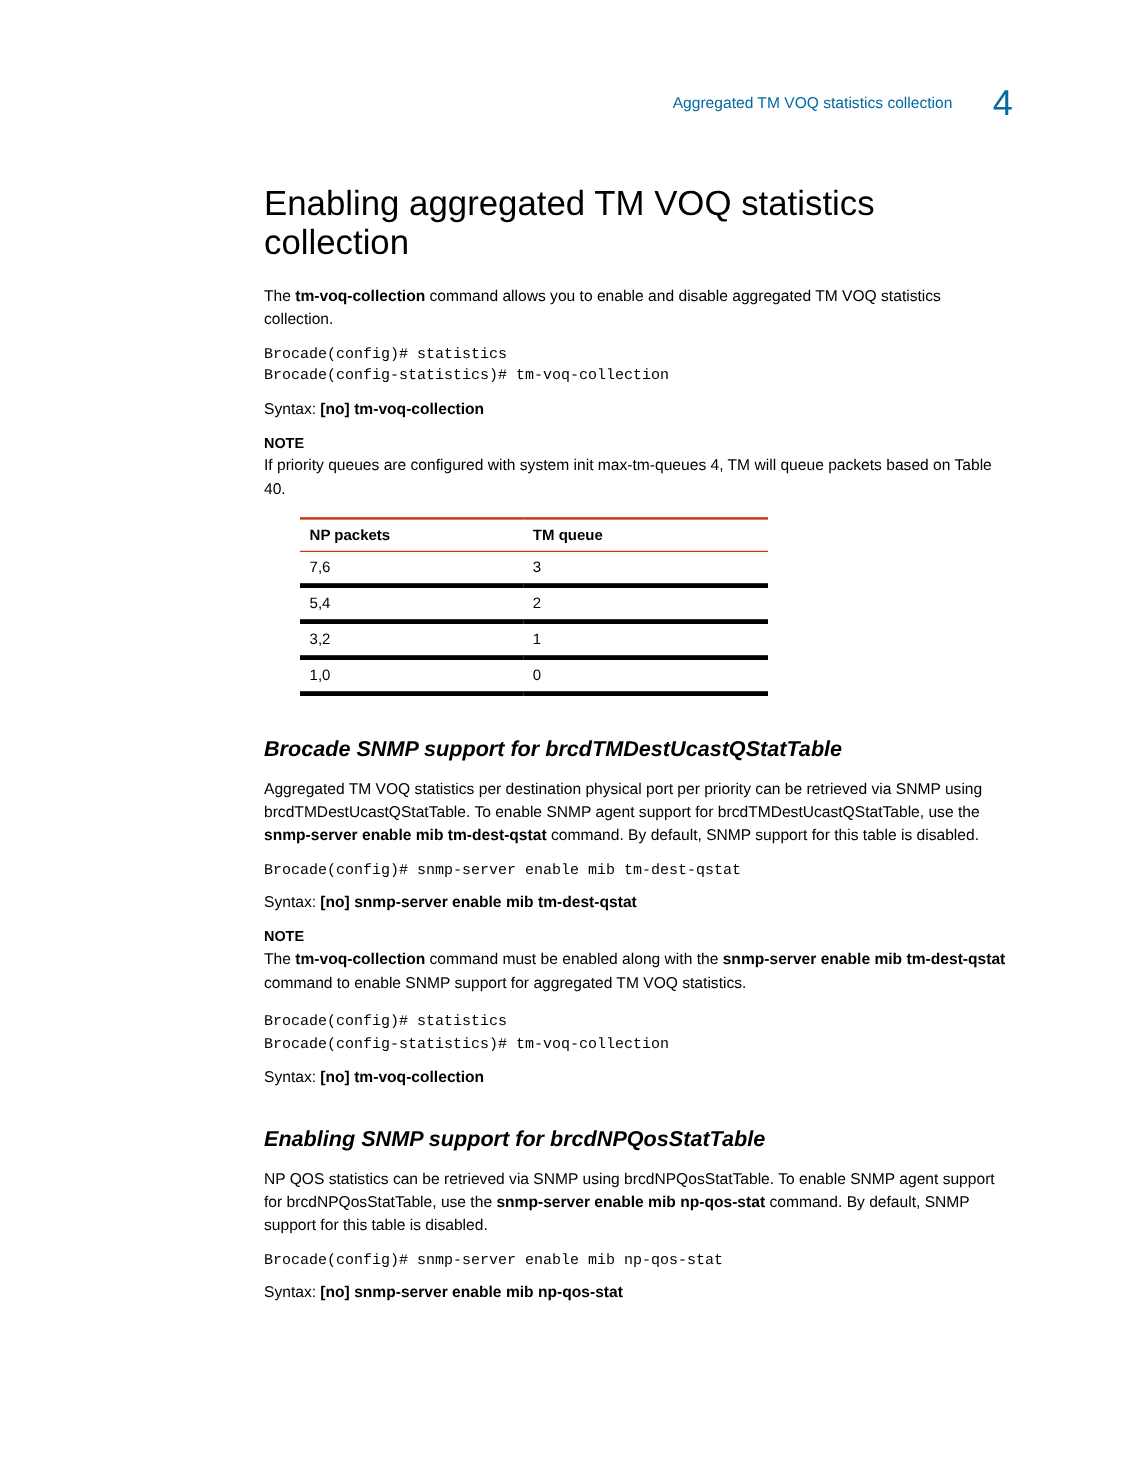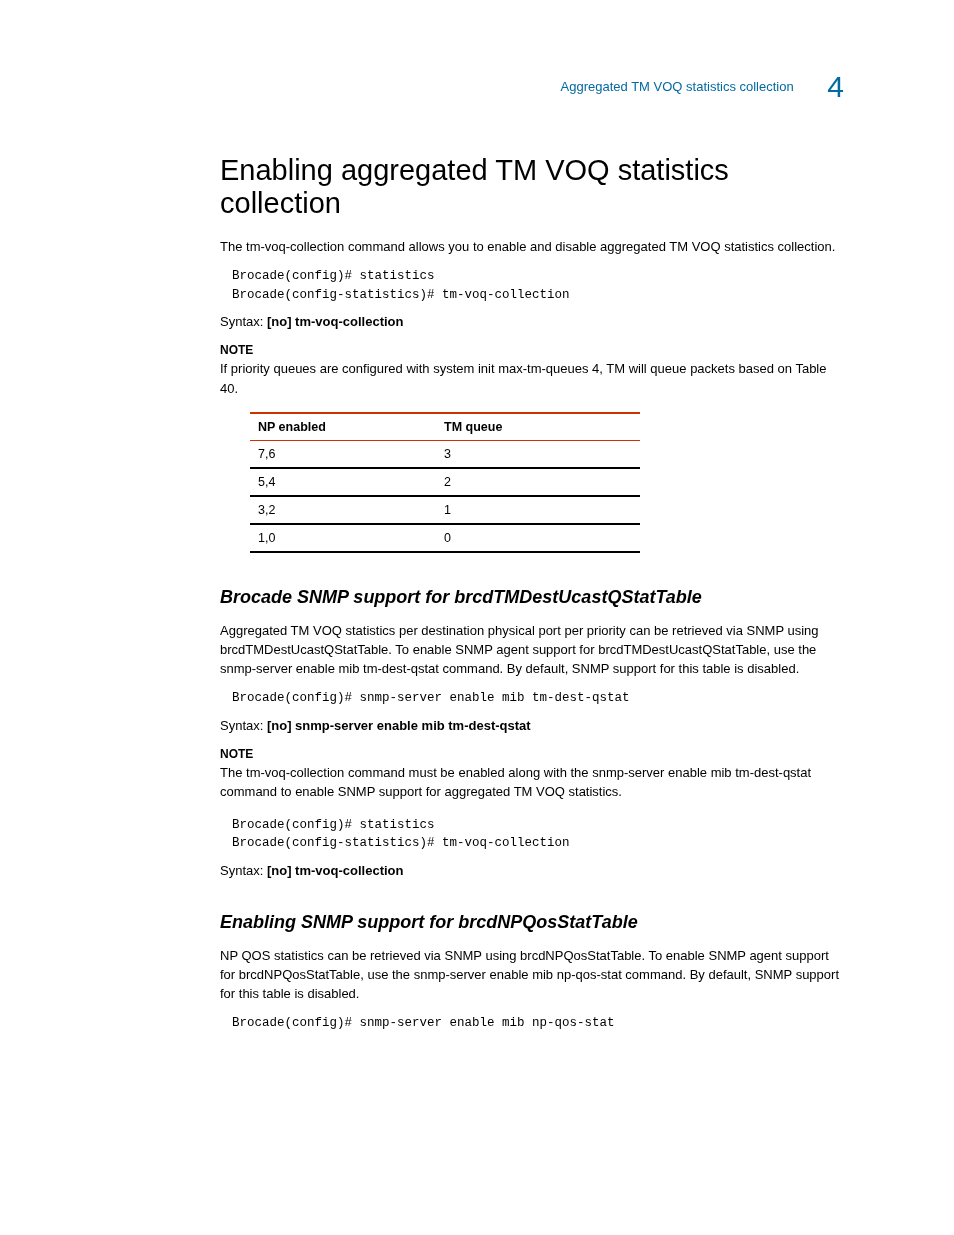--- a/index.html
+++ b/index.html
@@ -39,25 +39,25 @@
     font-style: italic;
     font-weight: 700;
     font-size: 18px;
     margin: 34px 0 14px 0;
   }
   p.body {
     font-size: 13px;
     line-height: 1.45;
     margin: 0 0 10px 0;
   }
-  .cmd-inline { font-weight: 400; }
+  .cmd-inline { font-weight: 700; }
   pre.code {
     font-family: "Courier New", monospace;
     font-size: 12.5px;
-    margin: 6px 0 10px 12px;
+    margin: 6px 0 10px 0;
     line-height: 1.5;
     white-space: pre;
   }
   p.syntax {
     font-size: 13px;
     margin: 4px 0 14px 0;
   }
   p.syntax .lbl { font-weight: 400; }
   p.syntax .val { font-weight: 700; }
   .note-head {
@@ -84,21 +84,21 @@
   }
   table.qtable th {
     text-align: left;
     font-weight: 700;
     padding: 6px 8px;
     border-top: 2px solid #c30;
     border-bottom: 1px solid #c30;
   }
   table.qtable td {
     padding: 6px 8px;
-    border-bottom: 2px solid #000000;
+    border-bottom: 4px solid #000000;
   }
   .col1 { width: 170px; }
 </style>
 </head>
 <body>
 
 <div class="page">
 
   <div class="running-head">
     <span>Aggregated TM VOQ statistics collection</span>
@@ -117,21 +117,21 @@
   <p class="syntax">
     <span class="lbl">Syntax:  </span><span class="val">[no] tm-voq-collection</span>
   </p>
 
   <div class="note-head">NOTE</div>
   <p class="note-body">If priority queues are configured with system init max-tm-queues 4, TM will queue packets based on Table 40.</p>
 
   <table class="qtable">
     <thead>
       <tr>
-        <th class="col1">NP enabled</th>
+        <th class="col1">NP packets</th>
         <th>TM queue</th>
       </tr>
     </thead>
     <tbody>
       <tr>
         <td>7,6</td>
         <td>3</td>
       </tr>
       <tr>
         <td>5,4</td>
@@ -173,14 +173,17 @@
   </p>
 
   <h2 class="subsection">Enabling SNMP support for brcdNPQosStatTable</h2>
 
   <p class="body">
     <span>NP QOS statistics can be retrieved via SNMP using brcdNPQosStatTable. To enable SNMP agent support for brcdNPQosStatTable, use the </span><span class="cmd-inline">snmp-server enable mib np-qos-stat</span><span> command. By default, SNMP support for this table is disabled.</span>
   </p>
 
   <pre class="code">Brocade(config)# snmp-server enable mib np-qos-stat</pre>
 
+  <p class="syntax">
+    <span class="lbl">Syntax:  </span><span class="val">[no] snmp-server enable mib np-qos-stat</span>
+  </p>
 
 </div>
 
 </body></html>

